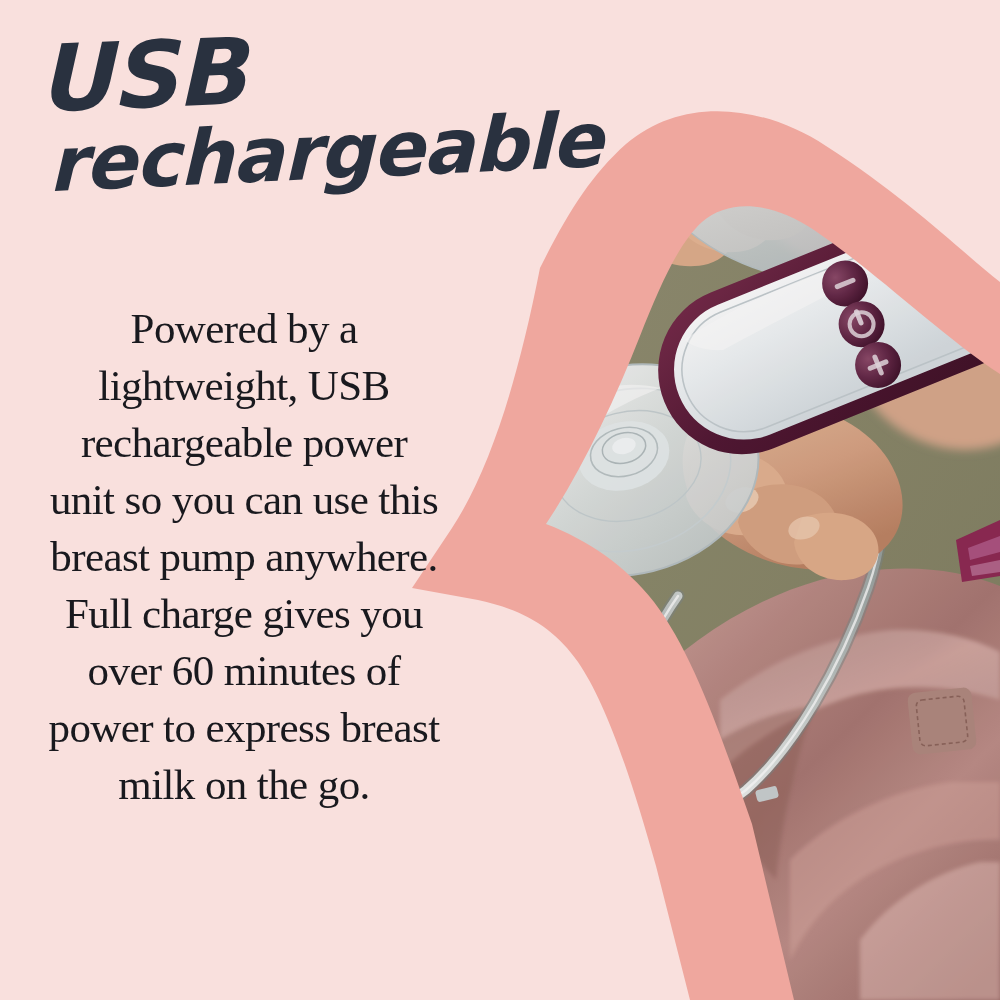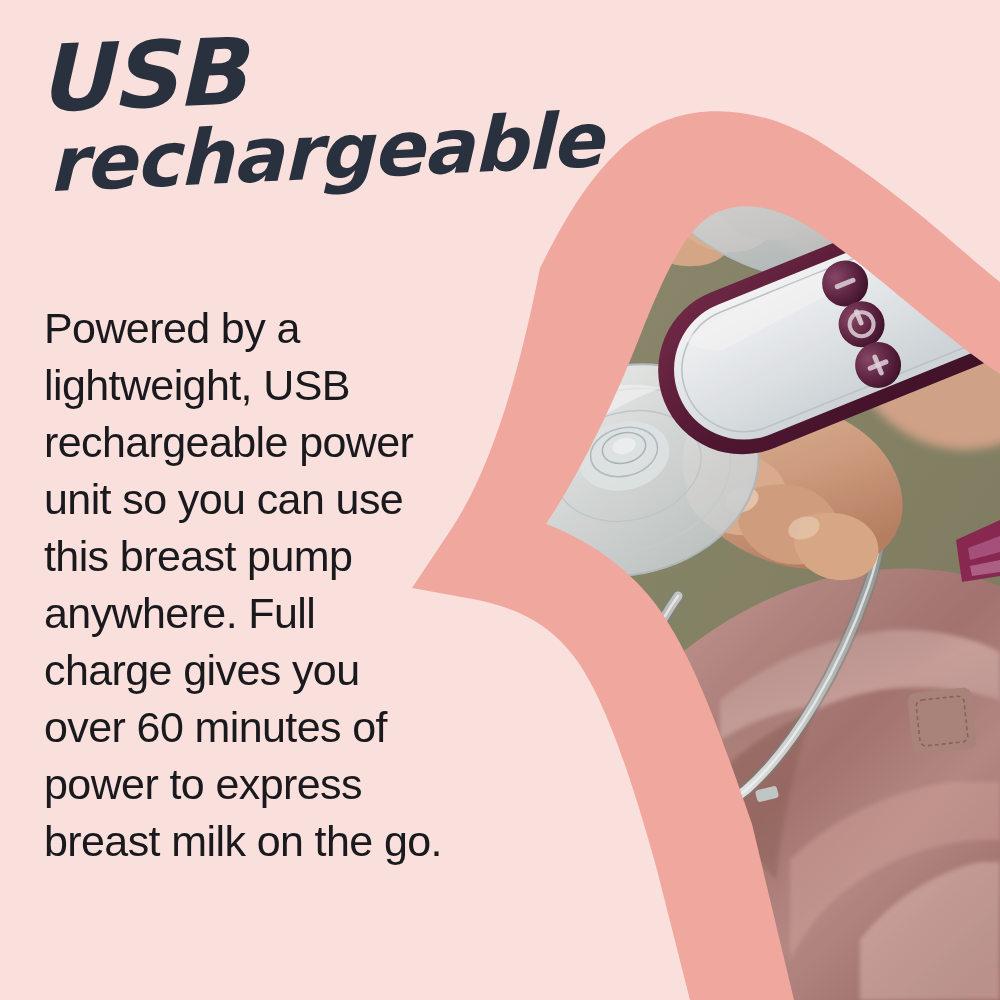--- a/index.html
+++ b/index.html
@@ -30,25 +30,26 @@
     font-style:italic;
     line-height:0.95;
     letter-spacing:-1px;
   }
   .headline .l1{display:block;font-size:92px;transform:rotate(-2.2deg) skewX(-4deg);transform-origin:left bottom;}
   .headline .l2{display:block;font-size:76px;margin-top:6px;margin-left:8px;transform:rotate(-2.6deg) skewX(-5deg);transform-origin:left bottom;}
 
   .body-copy{
     position:absolute;left:44px;top:300px;width:400px;
     color:#19191e;
-    font-family:Liberation Sans, sans-serif;
+    font-family:Liberation Serif, serif;
     font-size:43px;
     line-height:57px;
     font-weight:400;
     letter-spacing:-0.6px;
+    text-align:center;
   }
 </style>
 </head>
 <body>
 
 <div class="canvas">
 
   <div class="photo-panel">
 
     <svg class="photo-svg" viewBox="0 0 610 1000" preserveAspectRatio="none">

